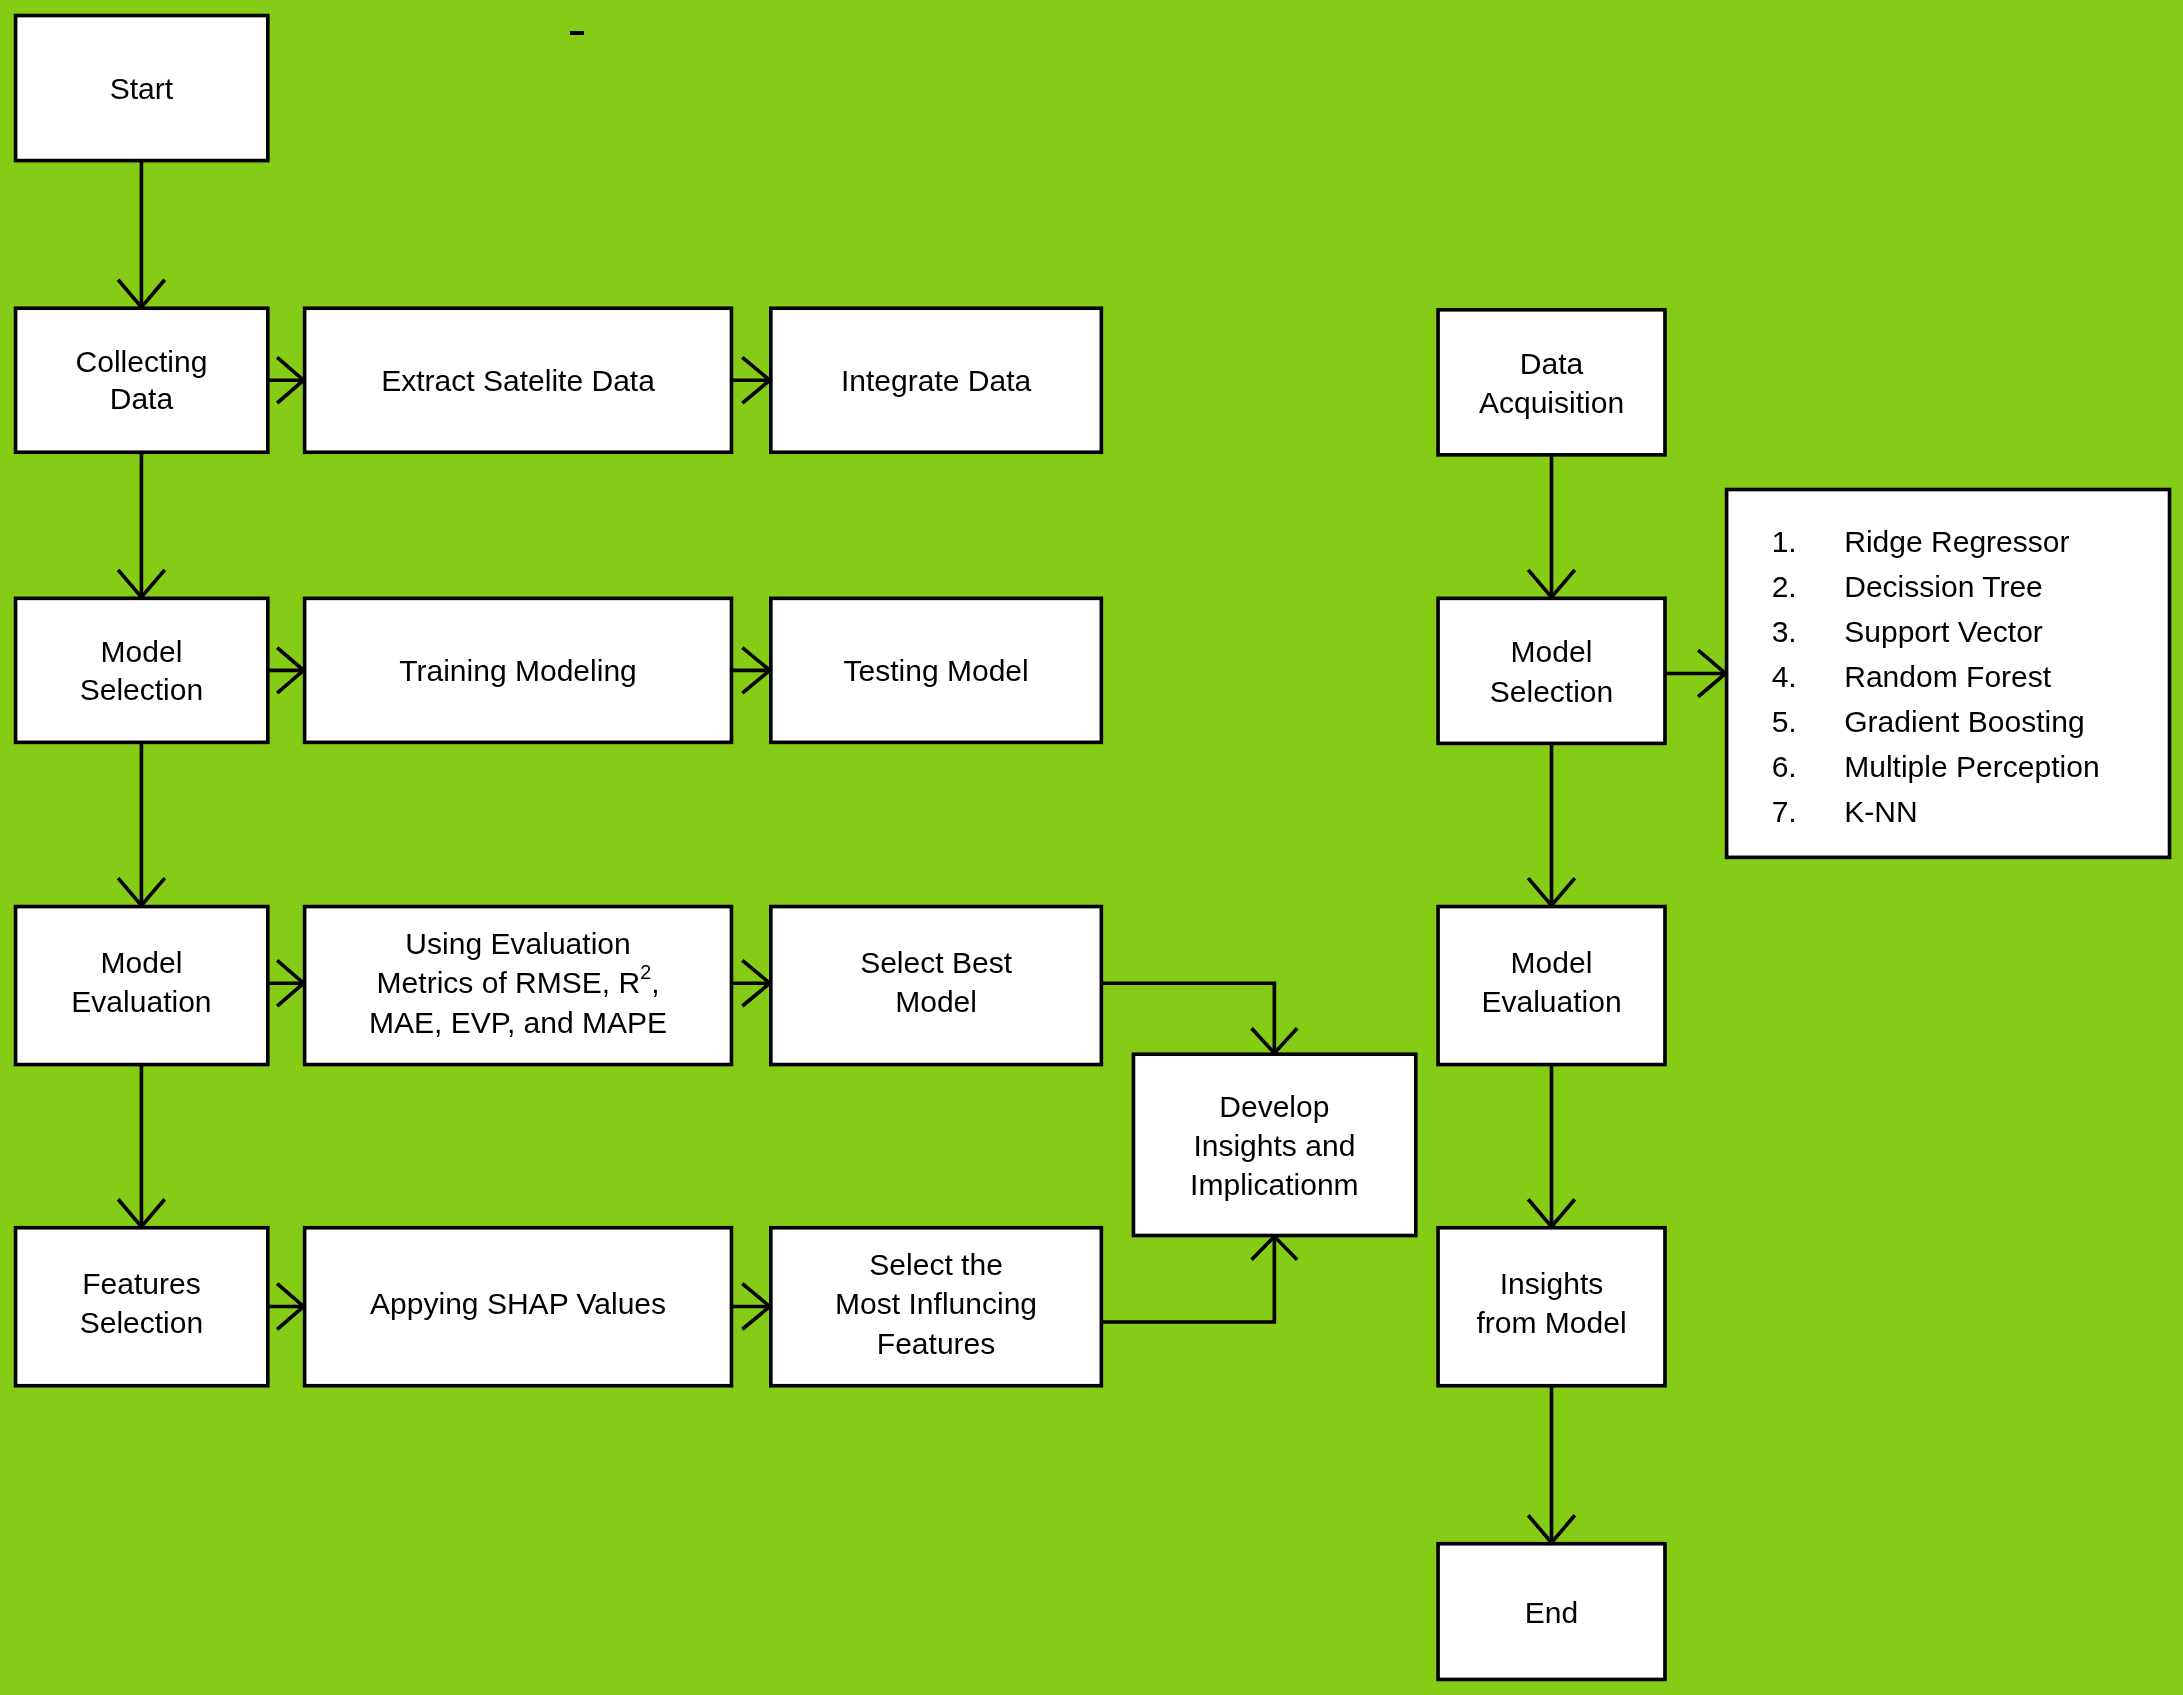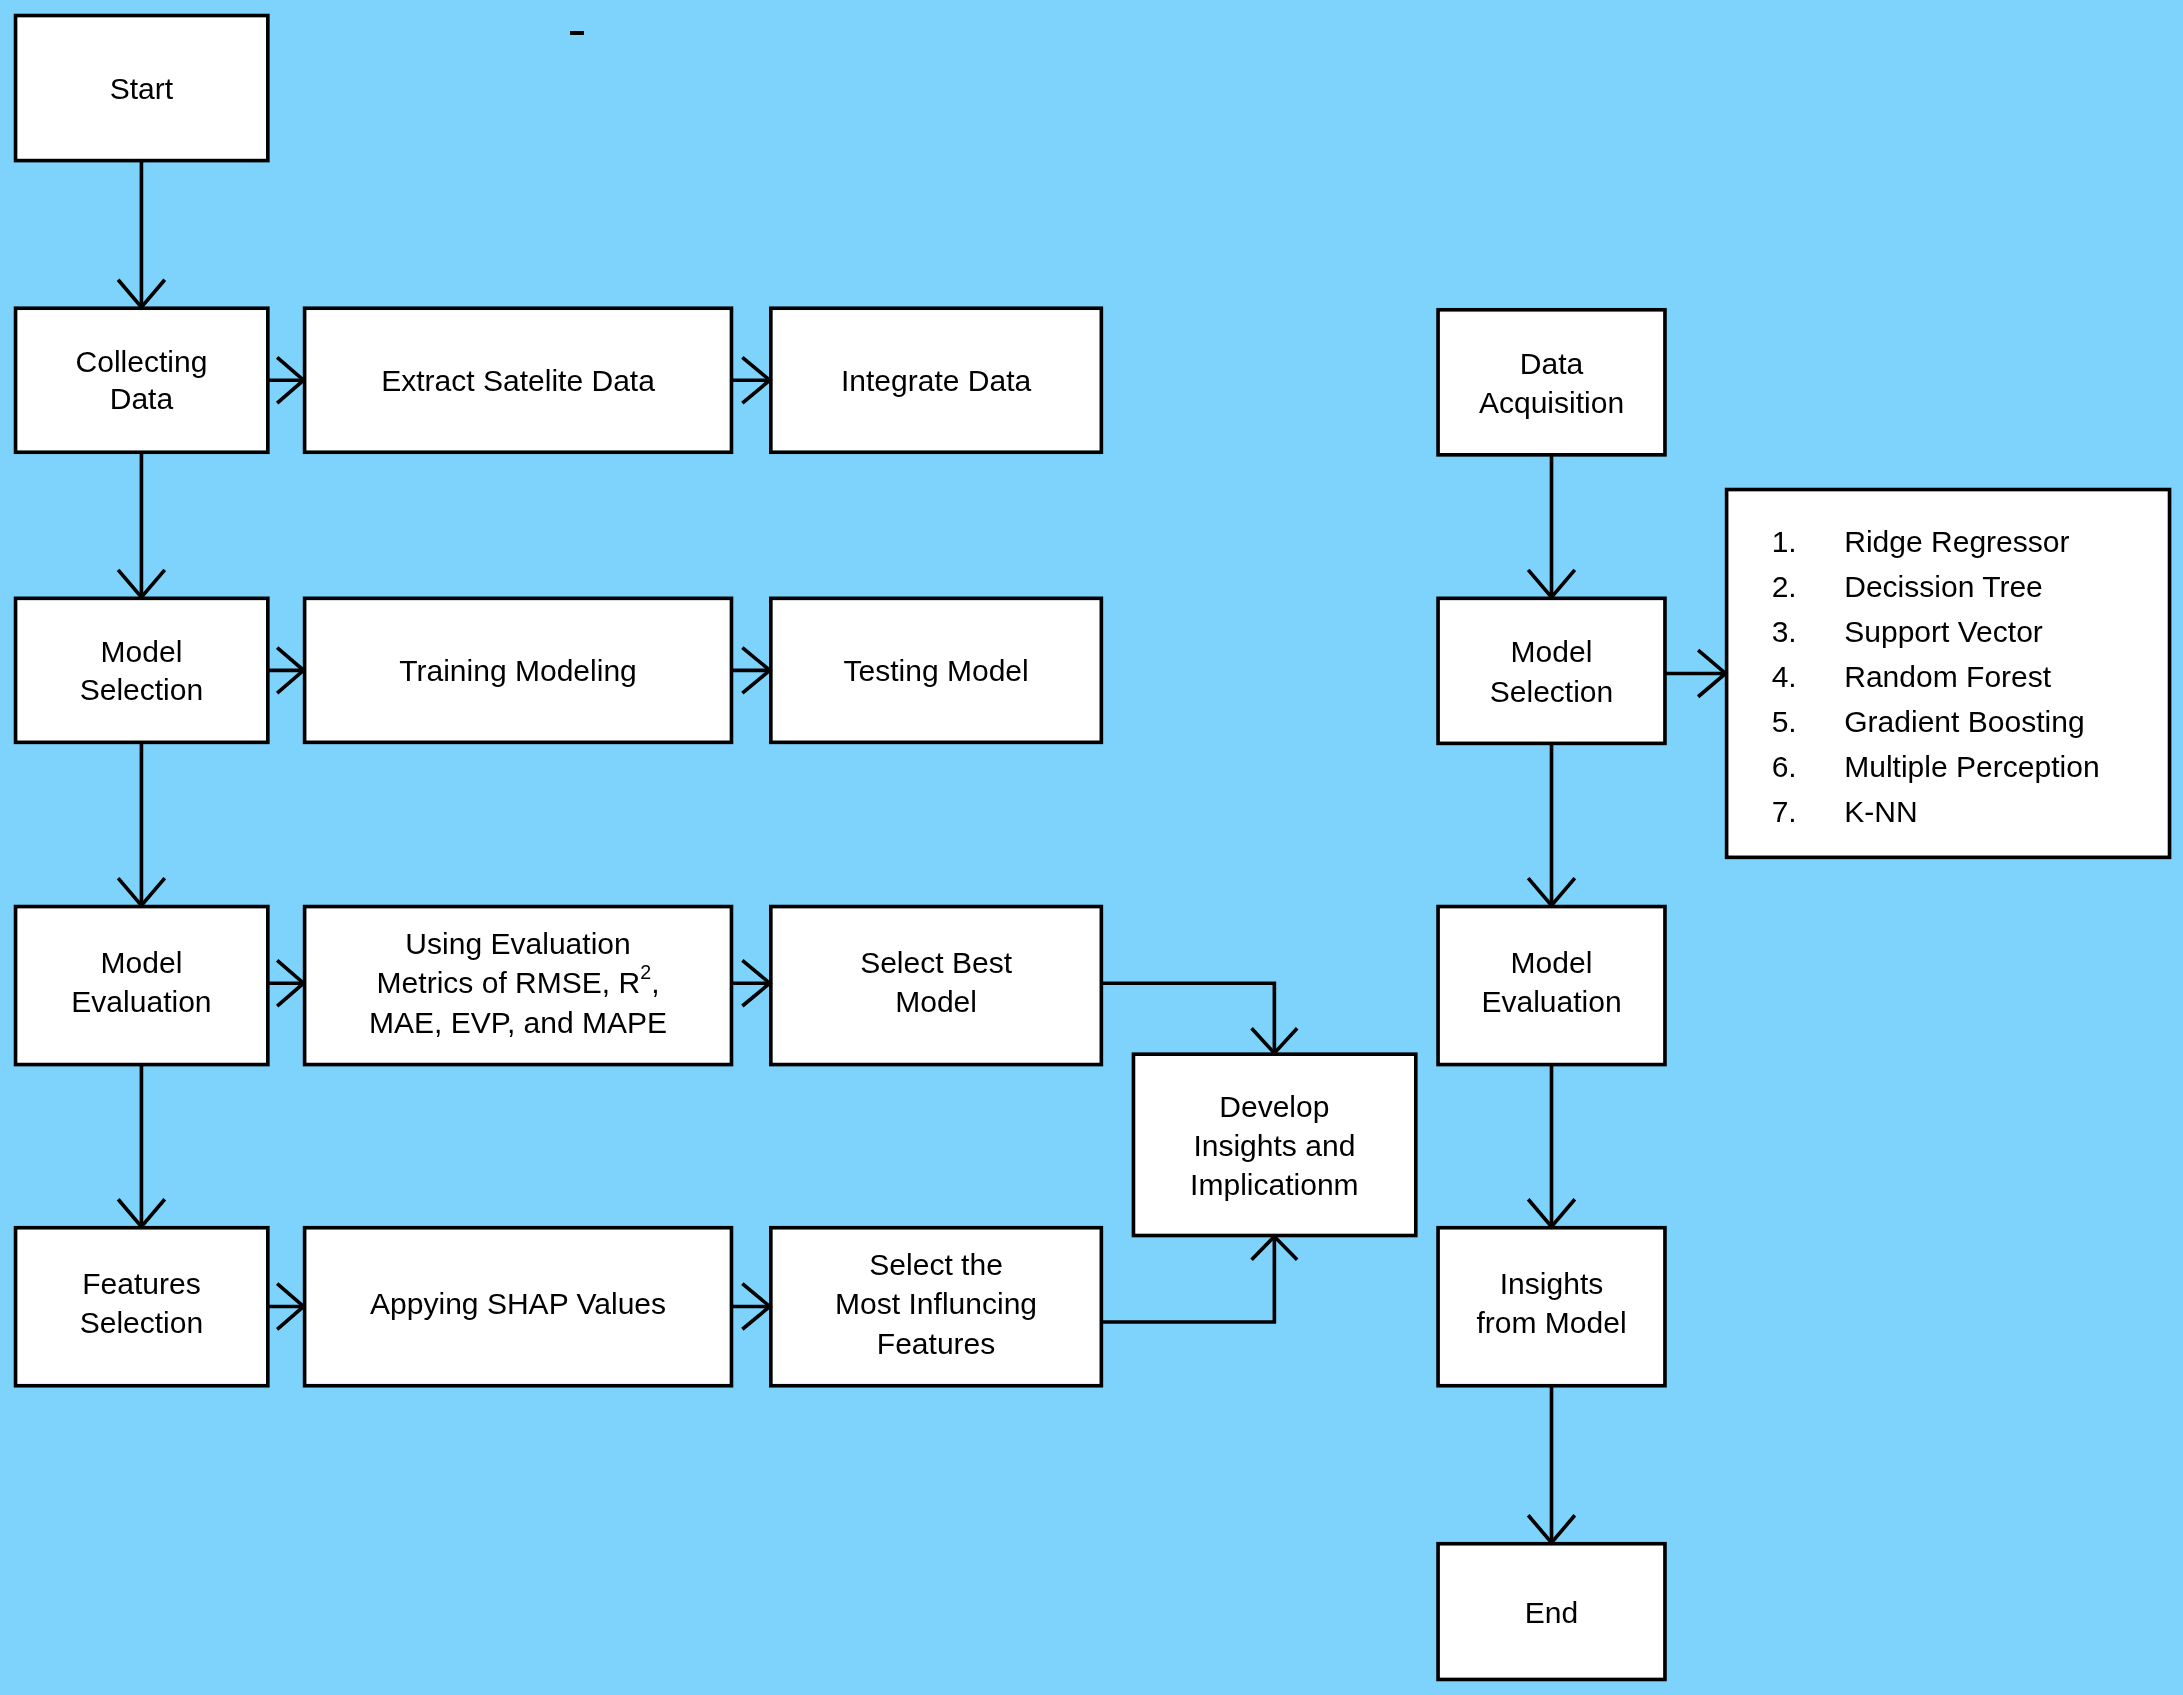--- a/index.html
+++ b/index.html
@@ -7,21 +7,21 @@
     padding: 0;
     background: #ffffff;
   }
   body {
     font-family: "Liberation Sans", sans-serif;
   }
   #diagram-root {
     position: relative;
     width: 2183px;
     height: 1695px;
-    background: #7dd3fc;
+    background: #84cc16;
     overflow: hidden;
   }
   svg.flow-svg {
     position: absolute;
     left: 0;
     top: 0;
     width: 2183px;
     height: 1695px;
     display: block;
   }

